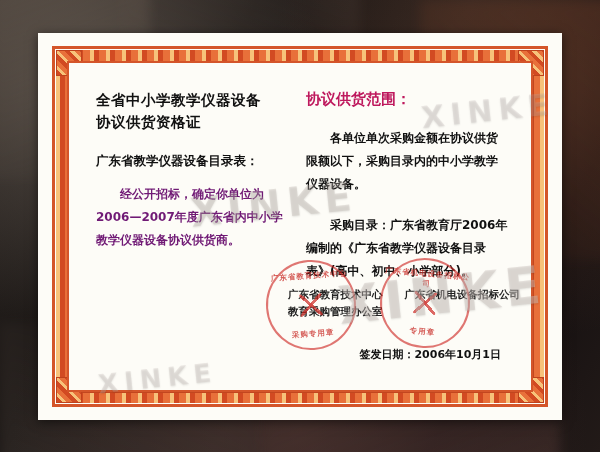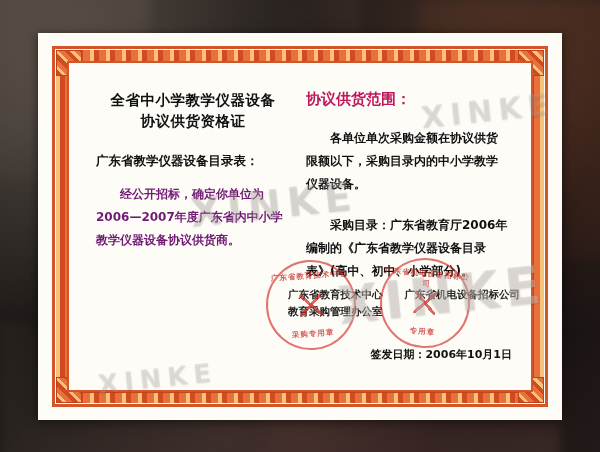--- a/index.html
+++ b/index.html
@@ -118,28 +118,27 @@
     padding: 14px 10px 0 16px;
     box-sizing: border-box;
   }
   .col-right {
     width: 50%;
     padding: 14px 12px 0 6px;
     box-sizing: border-box;
     position: relative;
   }
   .title {
-    text-align: center;
     font-weight: bold;
     font-size: 14.5px;
     line-height: 22px;
     letter-spacing: 0.5px;
     color: #111;
   }
-  .title-line2 { text-align: center; font-family: Liberation Mono, monospace; }
+  .title-line2 { text-align: left; }
   .addressee {
     margin-top: 18px;
     font-size: 12.5px;
     line-height: 20px;
     font-weight: bold;
     color: #111;
   }
   .para {
     margin-top: 12px;
     font-size: 12px;
@@ -175,21 +174,21 @@
     font-size: 10.5px;
     color: #222;
     font-weight: bold;
   }
   .sig-col {
     text-align: center;
     line-height: 17px;
   }
   .date-line {
     position: absolute;
-    right: 8px;
+    right: 19px;
     bottom: 16px;
     font-size: 11px;
     font-weight: bold;
     color: #111;
     margin-left: 32px;
   }
 
   
   .seal {
     position: absolute;

